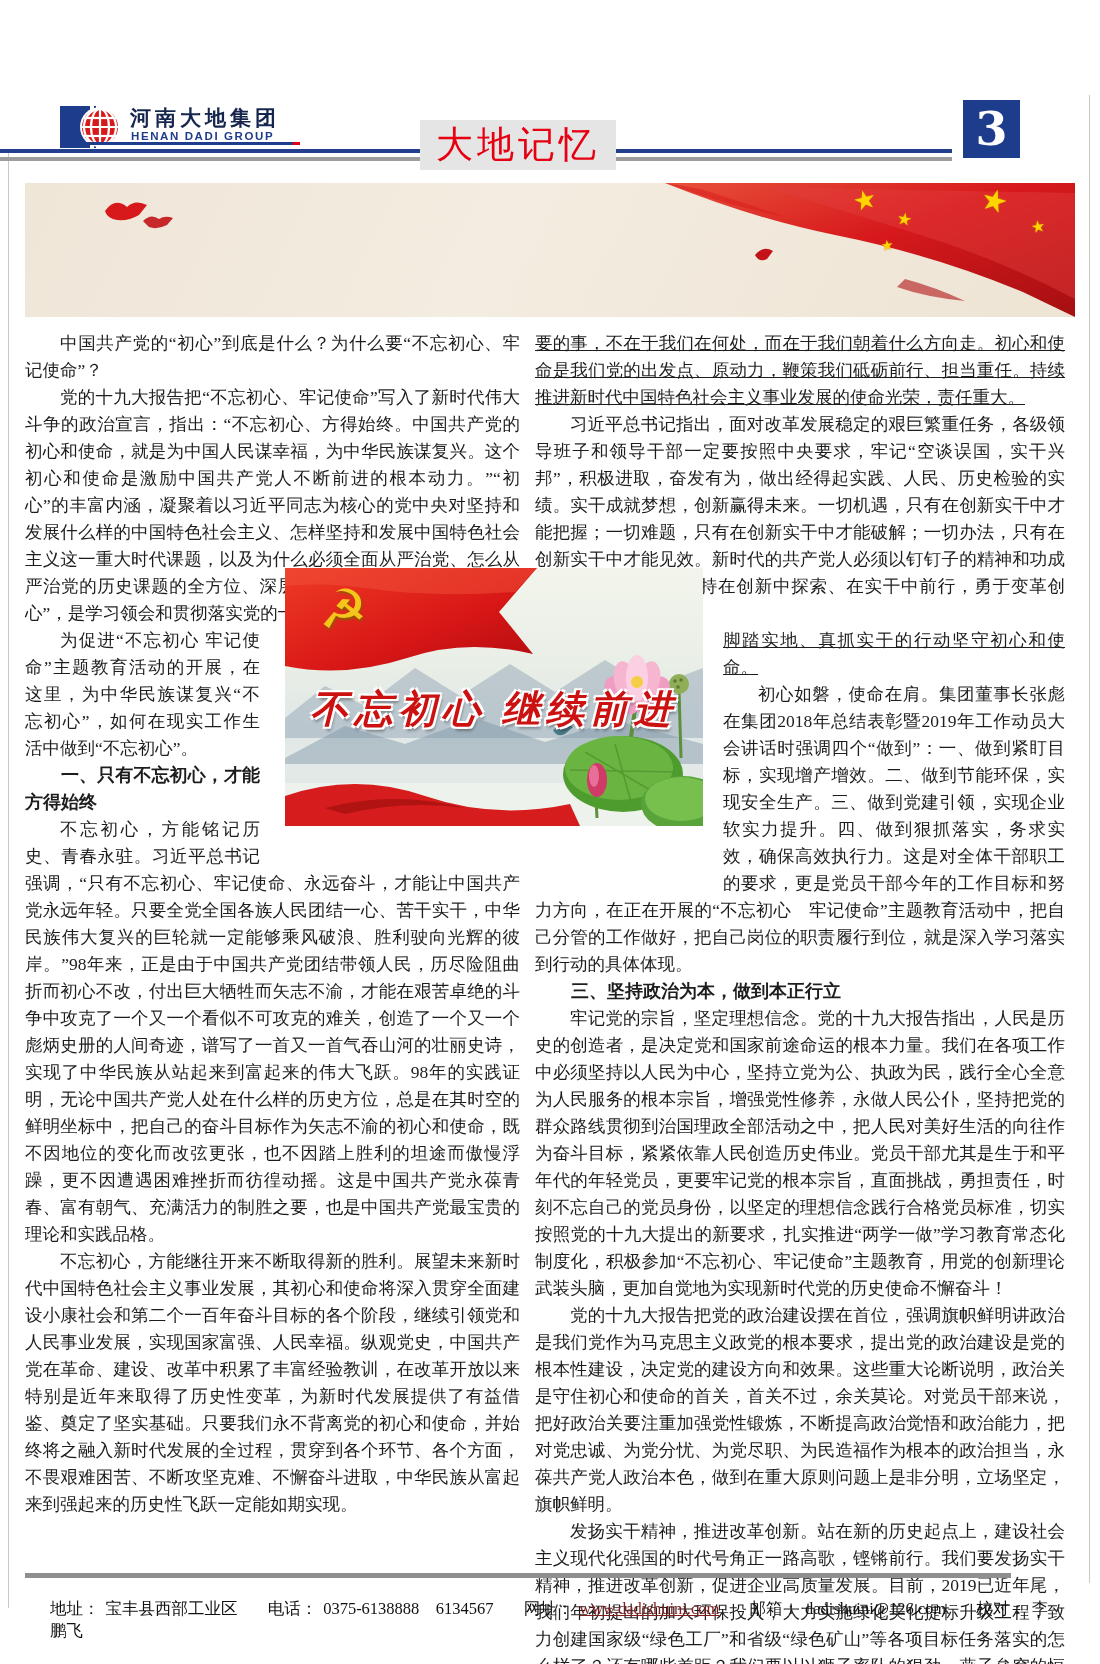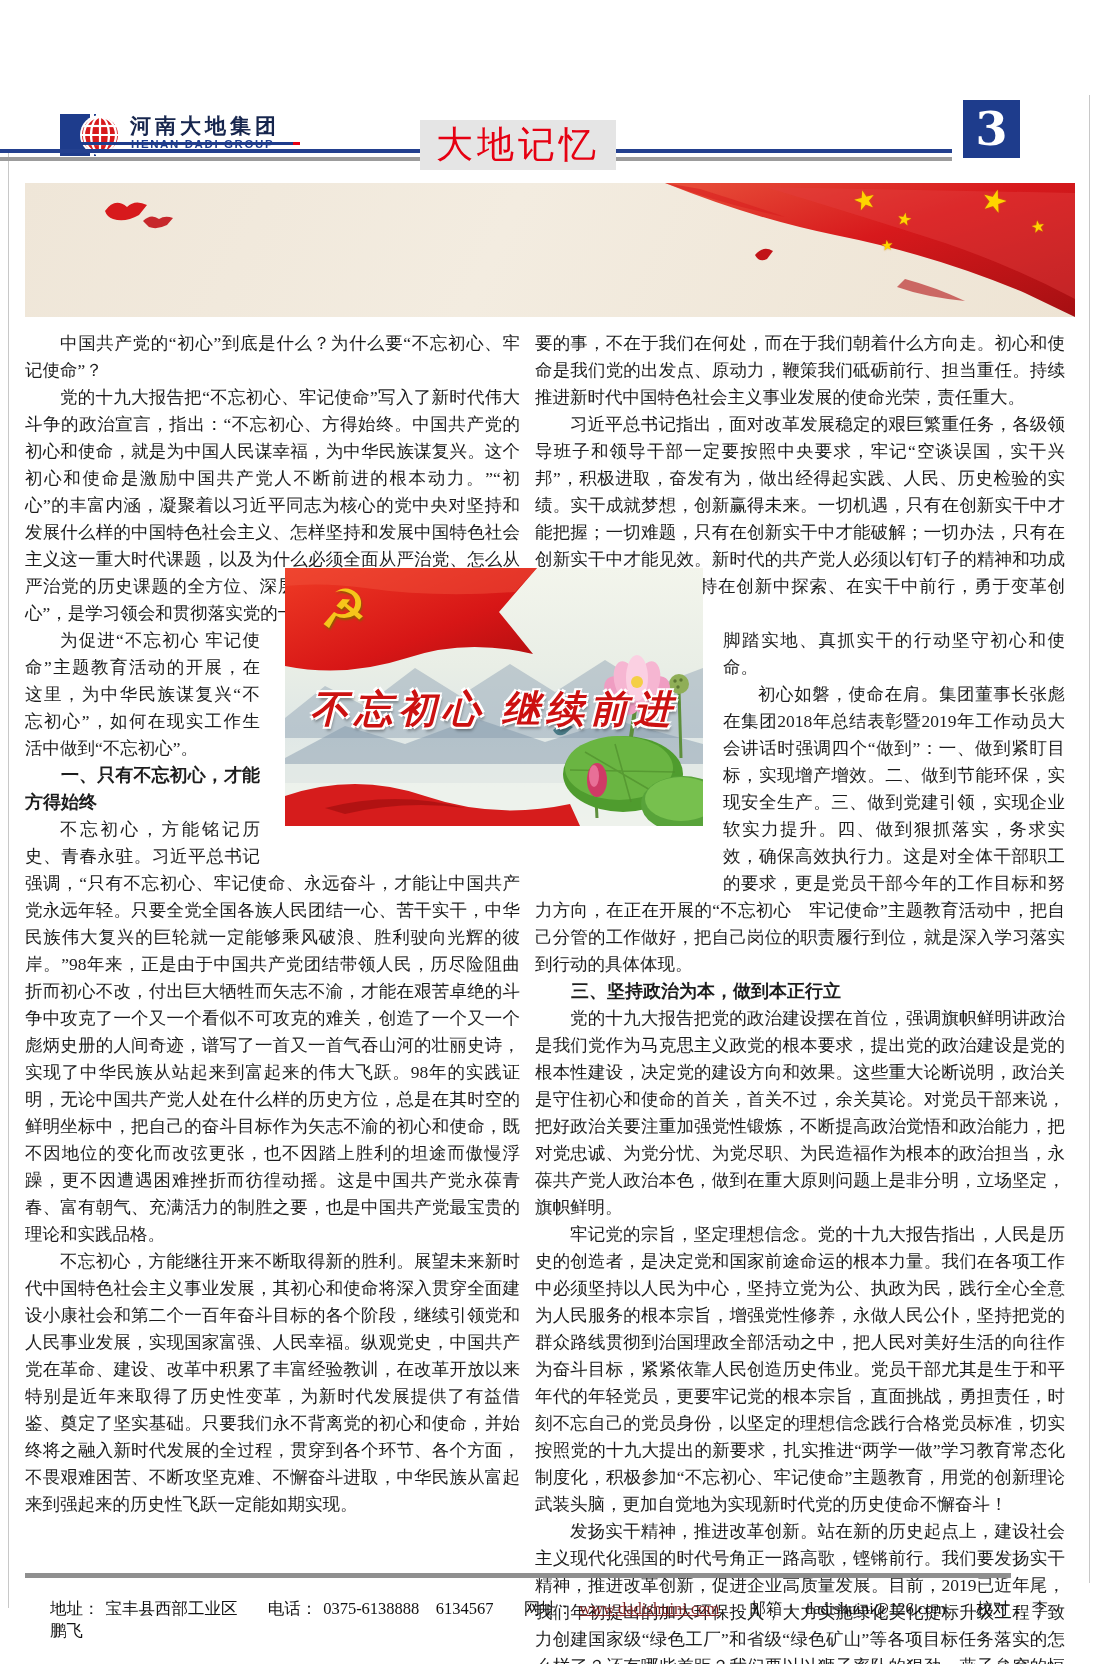--- a/index.html
+++ b/index.html
@@ -8,21 +8,21 @@
     position:relative; width:1100px; height:1664px; margin:0 auto;
     background:#ffffff; overflow:hidden;
     font-family:"Liberation Serif","DejaVu Serif",serif; color:#1c1c1c;
   }
   
   .edge-left { position:absolute; left:8px; top:150px; width:1px; height:1458px; background:#c8c8c8; }
   .edge-right { position:absolute; left:1089px; top:95px; width:1px; height:1488px; background:#c8c8c8; }
 
   
   .masthead { position:absolute; left:0; top:0; width:1100px; height:180px; }
-  .logo { position:absolute; left:60px; top:112px; width:250px; height:58px;padding-left:39px; }
+  .logo { position:absolute; left:60px; top:104px; width:250px; height:58px;padding-left:39px; }
   .logo-mark { position:absolute; left:0; top:0; width:62px; height:46px; }
   .logo-text-cn { position:absolute; left:70px; top:0; font-family:"Liberation Sans",sans-serif;
     font-weight:bold; font-size:21px; letter-spacing:4px; color:#16254d; }
   .logo-text-en { position:absolute; left:71px; top:26px; font-family:"Liberation Sans",sans-serif;
     font-weight:bold; font-size:11.5px; letter-spacing:1.6px; color:#1e3c8c; }
   .logo-underline { position:absolute; left:60px; top:142px; width:240px; height:3px; background:#1e3c8c; }
   .logo-underline .dot { position:absolute; right:0; top:0; width:7px; height:3px; background:#e60012; }
   .rule-blue { position:absolute; left:0; top:149px; width:952px; height:4px; background:#23408f; }
   .rule-gray { position:absolute; left:0; top:157px; width:952px; height:4px; background:#9c9c9c; }
   .section-title { position:absolute; left:420px; top:120px; padding:0 16px; background:#e5e5e5;
@@ -43,21 +43,21 @@
     color:#d3137e;
     text-shadow:-2px -2px 0 #fff, 2px -2px 0 #fff, -2px 2px 0 #fff, 2px 2px 0 #fff,
                 0 4px 7px rgba(90,40,70,.35); white-space:nowrap; }
   .birds { position:absolute; left:70px; top:12px; }
 
   
   .col { position:absolute; top:330px; font-size:17.5px; line-height:27px; text-align:justify; color:#1d1d1d; }
   .col-left  { left:25px;  width:495px; }
   .col-right { left:535px; width:530px; }
   .para { text-indent:2em; }
-  .para.no-indent { text-indent:0; }
+  .para.no-indent { text-indent:0;text-decoration:underline; }
   .sub-heading { text-indent:2em; font-family:"Liberation Sans",sans-serif; font-weight:bold; font-size:18px; }
   .img-spacer-right { float:right; width:248px; height:228px; margin-left:12px; }
   .img-spacer-left  { float:left;  width:178px; height:262px; margin-right:10px; }
 
   
   .inset { position:absolute; left:285px; top:568px; width:418px; height:258px; overflow:hidden;
     background:linear-gradient(180deg,#f3f5ec 0%,#e9eee6 38%,#dfe7e6 62%,#eef1ea 100%); }
   .inset svg { position:absolute; left:0; top:0; }
   .inset .hs { position:absolute; left:34px; top:10px; font-family:"DejaVu Sans",sans-serif;
     font-size:54px; color:#f6c51b; text-shadow:1px 2px 2px #8d5c00; }
@@ -145,22 +145,22 @@
 
   </div>
 
   <div class="col col-right">
     <p class="para no-indent">要的事，不在于我们在何处，而在于我们朝着什么方向走。初心和使命是我们党的出发点、原动力，鞭策我们砥砺前行、担当重任。持续推进新时代中国特色社会主义事业发展的使命光荣，责任重大。</p>
     <p class="para">习近平总书记指出，面对改革发展稳定的艰巨繁重任务，各级领导班子和领导干部一定要按照中央要求，牢记“空谈误国，实干兴邦”，积极进取，奋发有为，做出经得起实践、人民、历史检验的实绩。实干成就梦想，创新赢得未来。一切机遇，只有在创新实干中才能把握；一切难题，只有在创新实干中才能破解；一切办法，只有在创新实干中才能见效。新时代的共产党人必须以钉钉子的精神和功成不必在我的精神，坚持在创新中探索、在实干中前行，勇于变革创新、永不僵化，以</p>
     <div class="img-spacer-left"></div>
     <p class="para no-indent">脚踏实地、真抓实干的行动坚守初心和使命。</p>
     <p class="para">初心如磐，使命在肩。集团董事长张彪在集团2018年总结表彰暨2019年工作动员大会讲话时强调四个“做到”：一、做到紧盯目标，实现增产增效。二、做到节能环保，实现安全生产。三、做到党建引领，实现企业软实力提升。四、做到狠抓落实，务求实效，确保高效执行力。这是对全体干部职工的要求，更是党员干部今年的工作目标和努力方向，在正在开展的“不忘初心　牢记使命”主题教育活动中，把自己分管的工作做好，把自己岗位的职责履行到位，就是深入学习落实到行动的具体体现。</p>
     <p class="sub-heading">三、坚持政治为本，做到本正行立</p>
+    <p class="para">牢记党的宗旨，坚定理想信念。党的十九大报告指出，人民是历史的创造者，是决定党和国家前途命运的根本力量。我们在各项工作中必须坚持以人民为中心，坚持立党为公、执政为民，践行全心全意为人民服务的根本宗旨，增强党性修养，永做人民公仆，坚持把党的群众路线贯彻到治国理政全部活动之中，把人民对美好生活的向往作为奋斗目标，紧紧依靠人民创造历史伟业。党员干部尤其是生于和平年代的年轻党员，更要牢记党的根本宗旨，直面挑战，勇担责任，时刻不忘自己的党员身份，以坚定的理想信念践行合格党员标准，切实按照党的十九大提出的新要求，扎实推进“两学一做”学习教育常态化制度化，积极参加“不忘初心、牢记使命”主题教育，用党的创新理论武装头脑，更加自觉地为实现新时代党的历史使命不懈奋斗！</p>
     <p class="para">党的十九大报告把党的政治建设摆在首位，强调旗帜鲜明讲政治是我们党作为马克思主义政党的根本要求，提出党的政治建设是党的根本性建设，决定党的建设方向和效果。这些重大论断说明，政治关是守住初心和使命的首关，首关不过，余关莫论。对党员干部来说，把好政治关要注重加强党性锻炼，不断提高政治觉悟和政治能力，把对党忠诚、为党分忧、为党尽职、为民造福作为根本的政治担当，永葆共产党人政治本色，做到在重大原则问题上是非分明，立场坚定，旗帜鲜明。</p>
-    <p class="para">牢记党的宗旨，坚定理想信念。党的十九大报告指出，人民是历史的创造者，是决定党和国家前途命运的根本力量。我们在各项工作中必须坚持以人民为中心，坚持立党为公、执政为民，践行全心全意为人民服务的根本宗旨，增强党性修养，永做人民公仆，坚持把党的群众路线贯彻到治国理政全部活动之中，把人民对美好生活的向往作为奋斗目标，紧紧依靠人民创造历史伟业。党员干部尤其是生于和平年代的年轻党员，更要牢记党的根本宗旨，直面挑战，勇担责任，时刻不忘自己的党员身份，以坚定的理想信念践行合格党员标准，切实按照党的十九大提出的新要求，扎实推进“两学一做”学习教育常态化制度化，积极参加“不忘初心、牢记使命”主题教育，用党的创新理论武装头脑，更加自觉地为实现新时代党的历史使命不懈奋斗！</p>
     <p class="para">发扬实干精神，推进改革创新。站在新的历史起点上，建设社会主义现代化强国的时代号角正一路高歌，铿锵前行。我们要发扬实干精神，推进改革创新，促进企业高质量发展。目前，2019已近年尾，我们年初提出的加大环保投入，大力实施绿化美化提标升级工程，致力创建国家级“绿色工厂”和省级“绿色矿山”等各项目标任务落实的怎么样了？还有哪些差距？我们要以以狮子率队的狠劲、燕子垒窝的恒劲、蚂蚁啃骨头的韧劲、老牛爬坡的拼劲，撸起袖子加油干，实干担当争先锋，把企业经营好发展好，取得更好的效益，为职工谋取更多的福利，为地方经济发展和社会做出更大的贡献，就是落实“不忘初心，牢记使命”的主要体现和成果。</p>
 
   </div>
 
   <div class="inset">
     <svg width="418" height="258" viewBox="0 0 418 258">
       <polygon points="0,150 40,118 80,138 130,100 175,128 225,96 270,124 320,92 365,120 418,100 418,170 0,170" fill="#93a6b6" opacity=".5"></polygon>
       <polygon points="0,190 60,158 120,176 190,150 260,174 330,152 418,176 418,215 0,215" fill="#7c93a6" opacity=".45"></polygon>
       <rect x="0" y="196" width="418" height="62" fill="#eef2ec" opacity=".8"></rect>
       <path d="M268 162 q10 -9 20 -3 l-8 7 q-8 4 -12 -4 Z" fill="#4a7a86"></path>

